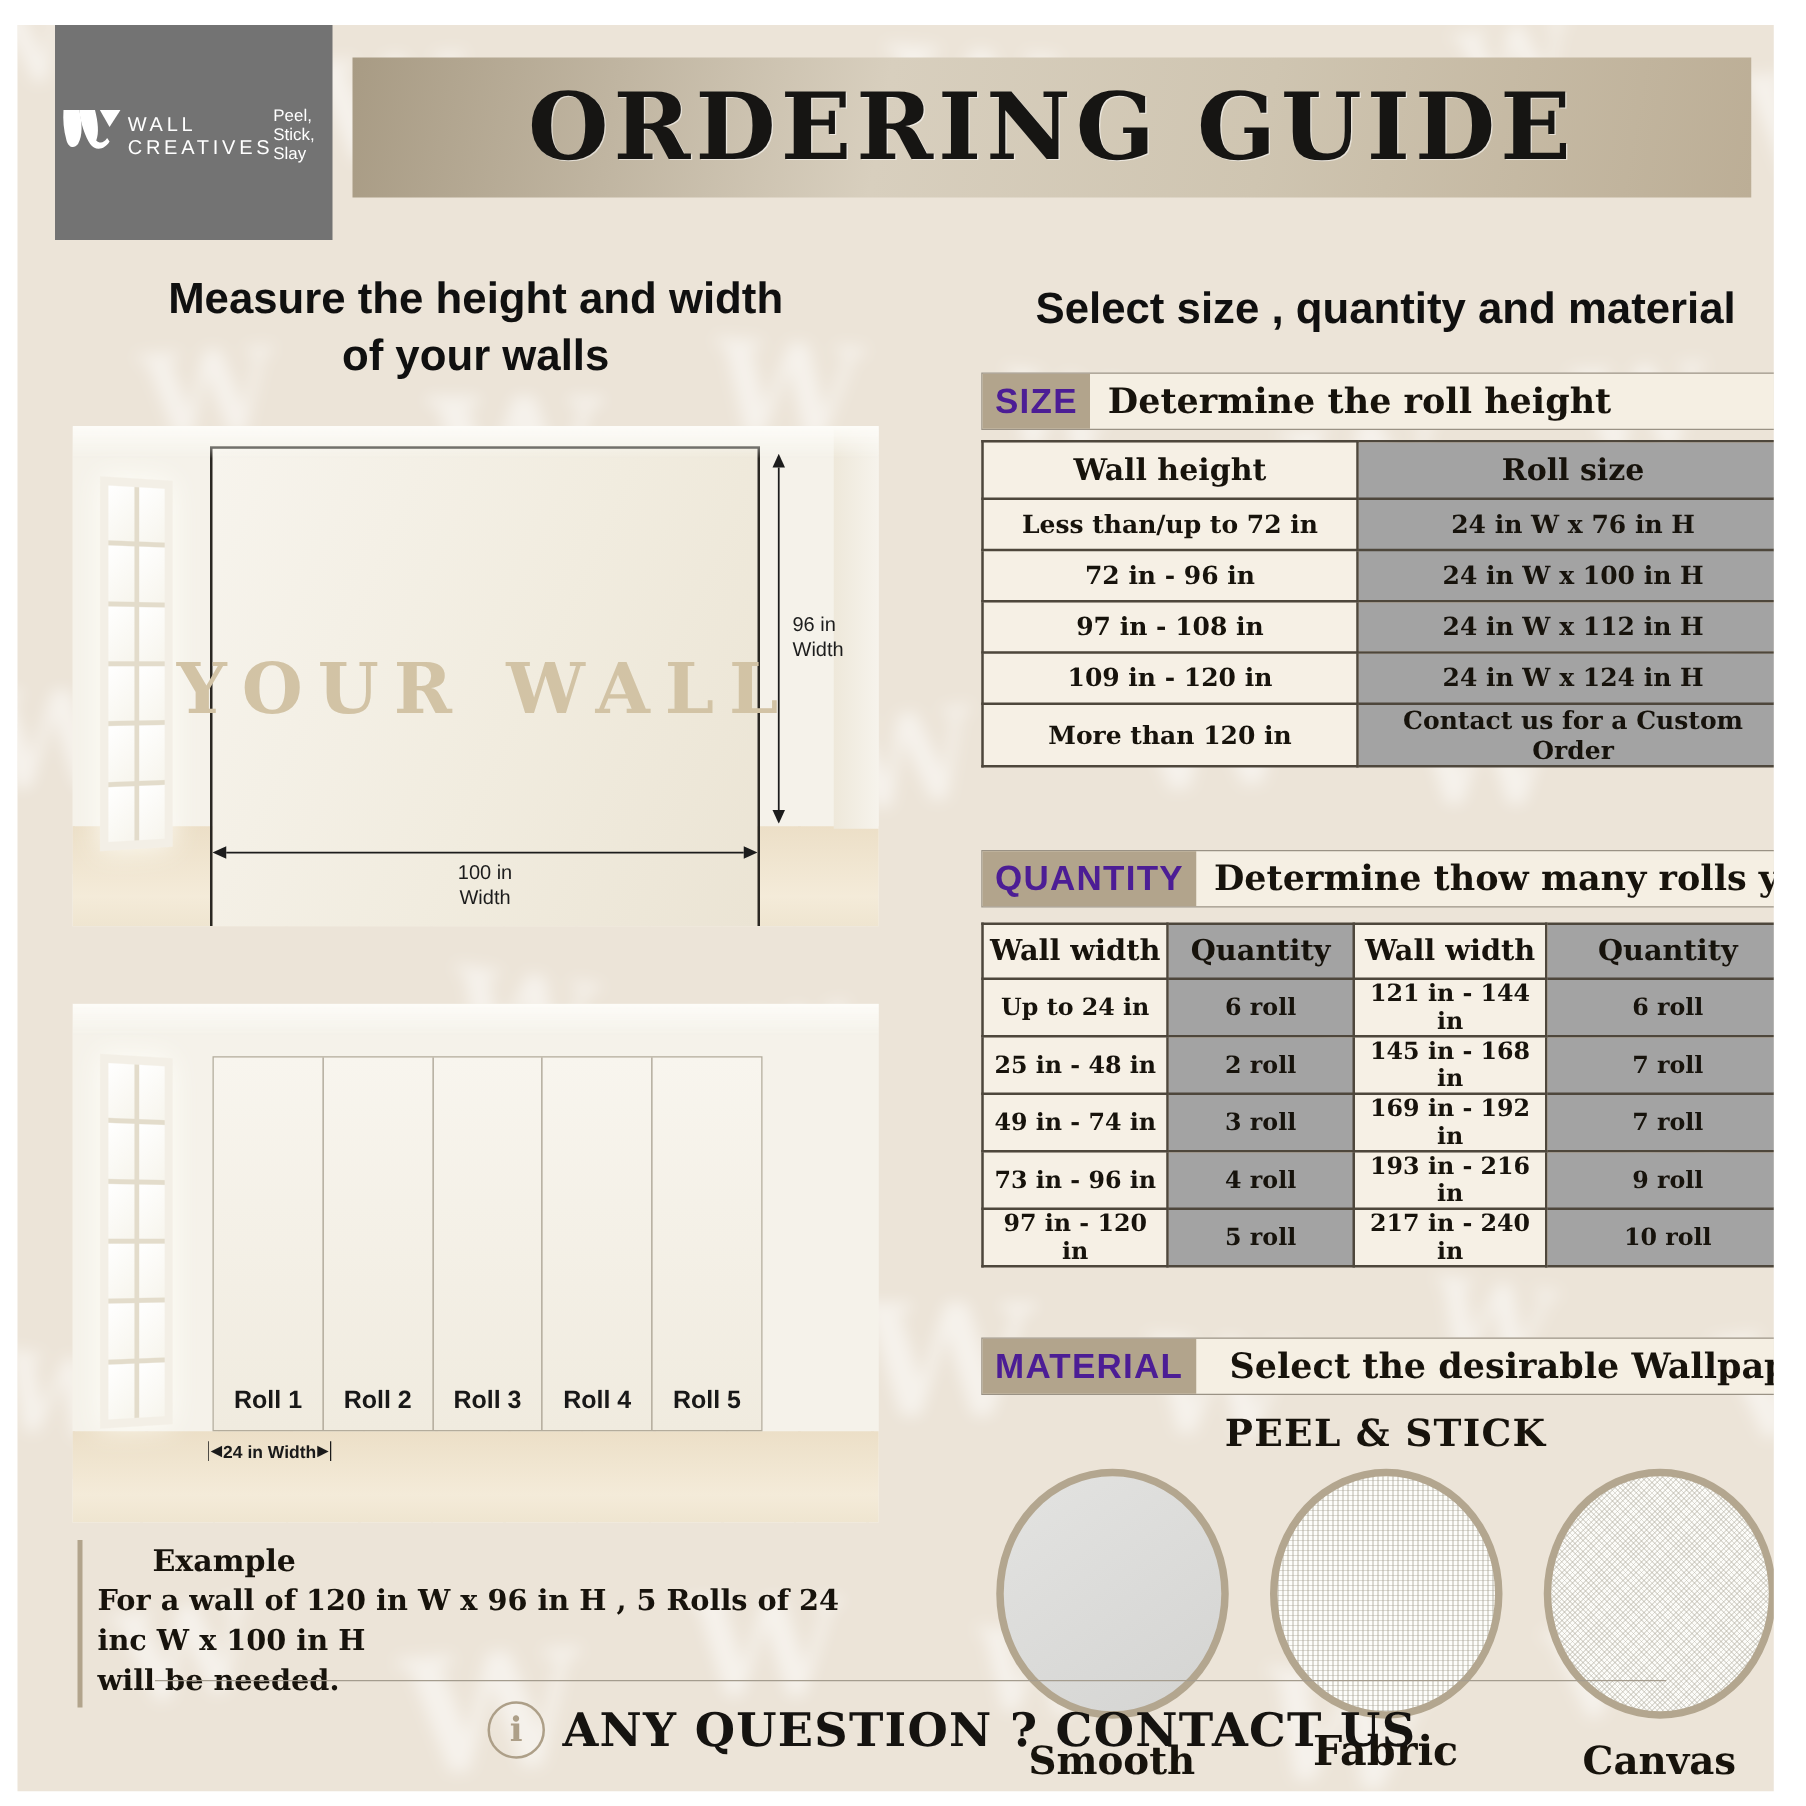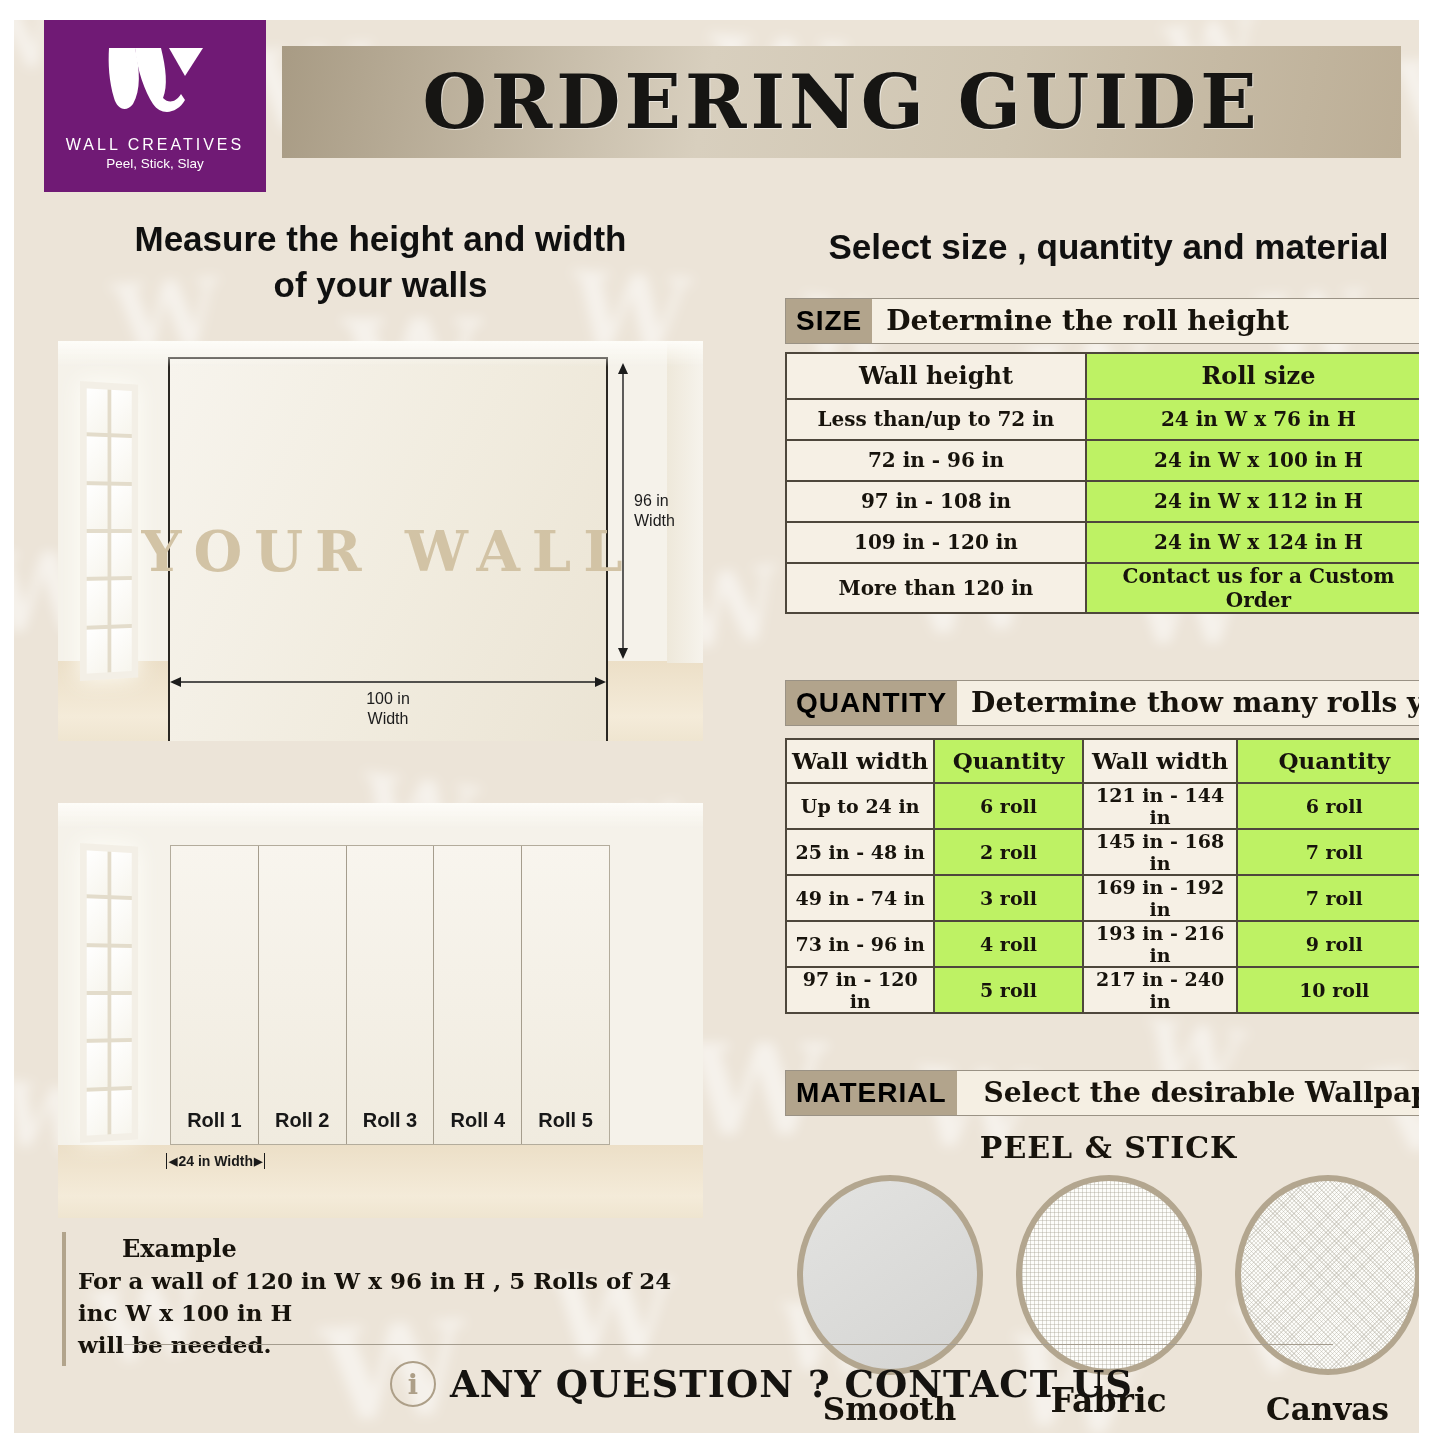--- a/index.html
+++ b/index.html
@@ -6,22 +6,22 @@
   .page{width:1445px;height:1445px;box-sizing:border-box;background:#fff;
         padding:20px 26px 12px 14px;font-family:"Liberation Sans",sans-serif;}
   .canvas{position:relative;width:100%;height:100%;background:#ece4d8;overflow:hidden;}
   .wm-layer{position:absolute;inset:0;z-index:0;pointer-events:none;}
   .wm{position:absolute;color:rgba(255,255,255,.5);font-family:"DejaVu Serif",serif;
       font-weight:bold;filter:blur(6px);}
   .layer{position:relative;z-index:1;}
 
   
   .top{display:flex;align-items:flex-start;}
-  .logo{width:222px;height:172px;margin-left:30px;background:#701a75;color:#fff;
-        display:flex;flex-direction:column;align-items:center;justify-content:center;flex:none;}
+  .logo{width:222px;height:172px;margin-left:30px;background:#737373;color:#fff;
+        display:flex;align-items:center;justify-content:center;flex:none;}
   .logo svg{width:120px;height:86px;display:block;}
   .logo-name{font-size:16px;letter-spacing:3px;margin-top:8px;font-weight:400;}
   .logo-tagline{font-size:13.5px;margin-top:2px;font-weight:400;}
   .banner{flex:1;height:112px;margin:26px 18px 0 16px;
           background:linear-gradient(100deg,#a89b84 0%,#d8cfbe 38%,#cfc5b1 65%,#bcae96 100%);
           display:flex;align-items:center;justify-content:center;}
   .banner h1{margin:0;font-family:"DejaVu Serif",serif;font-weight:bold;font-size:74px;
              letter-spacing:4px;color:#161513;text-shadow:1px 1px 0 rgba(255,255,255,.55);}
 
   
@@ -84,36 +84,36 @@
   .example{margin:14px 0 0 48px;border-left:4px solid #b2a48c;padding:2px 0 4px 12px;
            font-family:"DejaVu Serif",serif;font-weight:bold;color:#17130c;}
   .example-title{font-size:24px;margin-bottom:2px;margin-left:44px;}
   .example-line{font-size:23px;line-height:1.4;}
 
   
   .bar{height:46px;border:1px solid #9a9285;background:#f5efe3;display:flex;align-items:center;box-sizing:border-box;}
   .bar-size{margin-top:28px;}
   .bar-qty{margin-top:66px;}
   .bar-mat{margin-top:56px;gap:13px;}
-  .badge{background:#b2a48c;color:#000000;font-weight:bold;font-size:28px;letter-spacing:1px;
+  .badge{background:#b2a48c;color:#4c1d95;font-weight:bold;font-size:28px;letter-spacing:1px;
          height:100%;display:flex;align-items:center;padding:0 10px;box-sizing:border-box;flex:none;}
   .bar-title{margin-left:14px;font-family:"DejaVu Serif",serif;font-weight:bold;font-size:28px;
              color:#17130c;white-space:nowrap;}
 
   table{border-collapse:collapse;width:647px;table-layout:fixed;
         font-family:"DejaVu Serif",serif;color:#17130c;}
   .size-table{margin-top:8px;}
   .qty-table{margin-top:12px;}
   th,td{border:2px solid #4e473c;text-align:center;font-weight:bold;padding:0 4px;overflow:hidden;}
   .size-table th{height:44px;font-size:24px;}
   .size-table td{height:39px;font-size:20px;}
   .qty-table th{height:42px;font-size:23px;}
   .qty-table td{height:37px;font-size:19px;}
   .cream{background:#f6f0e5;}
-  .beige{background:#bef264;}
+  .beige{background:#a3a3a3;}
   .size-table col.c1{width:46.5%;}  .size-table col.c2{width:53.5%;}
   .qty-table col.q1{width:23%;} .qty-table col.q2{width:23%;}
   .qty-table col.q3{width:24%;} .qty-table col.q4{width:30%;}
 
   .peel-stick{margin-top:14px;text-align:center;font-family:"DejaVu Serif",serif;
               font-weight:bold;font-size:30px;color:#17130c;letter-spacing:1px;}
   .materials{margin-top:10px;display:flex;justify-content:space-between;padding:0 2px;}
   .material{width:205px;display:flex;flex-direction:column;align-items:center;}
   .swatch{width:186px;height:200px;border-radius:50%;border:6px solid #b3a68f;box-sizing:border-box;}
   .swatch-smooth{background:linear-gradient(145deg,#e3e3e1,#d4d4d2);}

